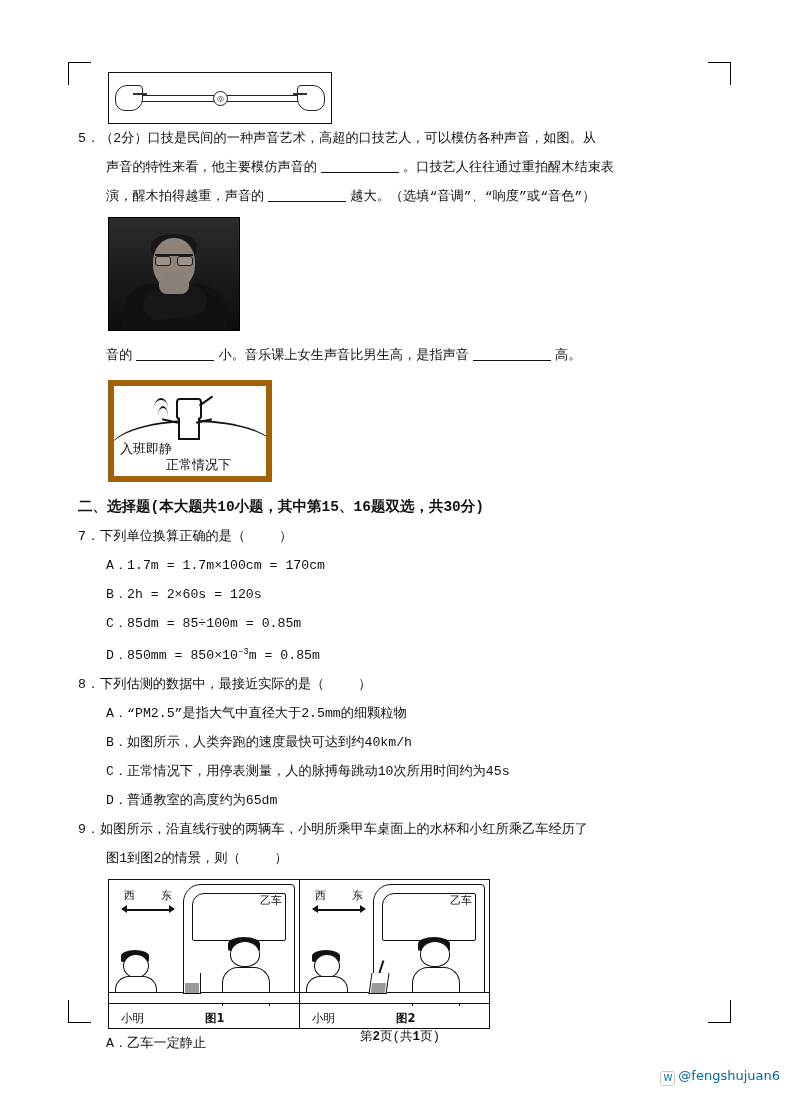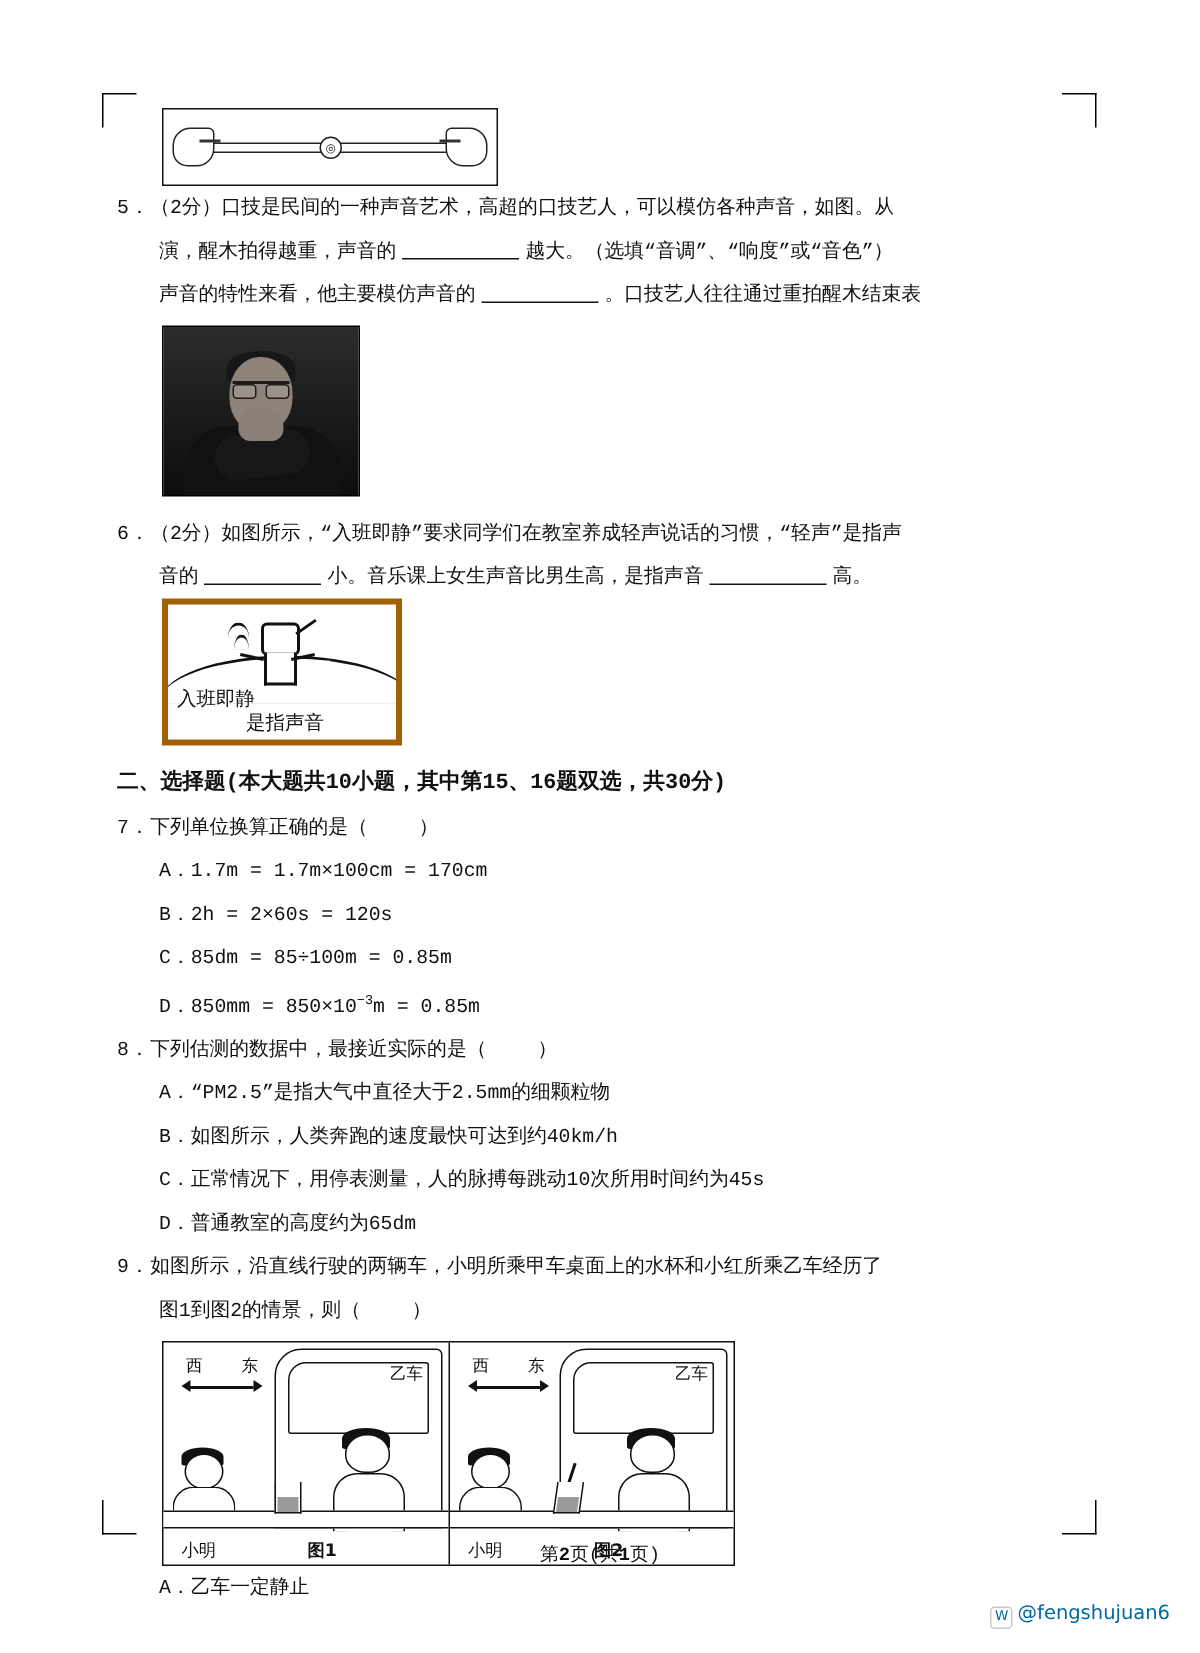--- a/index.html
+++ b/index.html
@@ -188,22 +188,22 @@
     width: 30px; height: 22px;
     background: #8b8077;
     border-radius: 10px 12px 8px 8px;
   }
 
   
   #fig-sign {
     width: 152px;
     height: 90px;
     margin-left: 30px;
-    margin-top: 0;
-    border: 4px solid #a16207;
+    margin-top: 10px;
+    border: 6px solid #a16207;
   }
   #fig-sign .hill {
     position: absolute;
     left: -6px; bottom: 24px;
     width: 170px; height: 30px;
     border-top: 2px solid #111;
     border-radius: 50% 50% 0 0 / 100% 100% 0 0;
   }
   #fig-sign .person-head {
     position: absolute;
@@ -474,56 +474,53 @@
       <div class="finger l"></div>
       <div class="finger r"></div>
       <div class="knot mid">◎</div>
     </div>
 
     <div class="q cn">
       <div class="hang">
         <span class="num">5．</span><span>（2分）</span><span>口技是民间的一种声音艺术，高超的口技艺人，可以模仿各种声音，如图。从</span>
       </div>
       <div style="padding-left:28px">
+        <span>声音的特性来看，他主要模仿声音的</span><span class="blank"></span><span>。口技艺人往往通过重拍醒木结束表</span>
+      </div>
+      <div style="padding-left:28px">
         <span>演，醒木拍得越重，声音的</span><span class="blank"></span><span>越大。（选填“音调”、“响度”或“音色”）</span>
-      </div>
-      <div style="padding-left:28px">
-        <span>声音的特性来看，他主要模仿声音的</span><span class="blank"></span><span>。口技艺人往往通过重拍醒木结束表</span>
       </div>
     </div>
 
     <div class="fig" id="fig-photo">
       <div class="hair"></div>
       <div class="head"></div>
       <div class="glasses"></div>
       <div class="body"></div>
       <div class="arm"></div>
       <div class="hands"></div>
     </div>
 
     <div class="q cn" style="margin-top:10px">
-      <div class="hang">
-        <span class="num">6．</span><span>（2分）</span><span>如图所示，“入班即静”要求同学们在教室养成轻声说话的习惯，“轻声”是指声</span>
-      </div>
       <div style="padding-left:28px">
         <span>音的</span><span class="blank"></span><span>小。音乐课上女生声音比男生高，是指声音</span><span class="blank"></span><span>高。</span>
       </div>
     </div>
 
     <div class="fig" id="fig-sign">
       <div class="hill"></div>
       <div class="wave w1"></div>
       <div class="wave w2"></div>
       <div class="person-head"></div>
       <div class="person-body"></div>
       <div class="arm-l"></div>
       <div class="arm-r"></div>
       <div class="shush"></div>
       <div class="t1">入班即静</div>
-      <div class="t2">是指声音</div>
+      <div class="t2">正常情况下</div>
     </div>
 
     <div class="sec-title cn">二、选择题(本大题共10小题，其中第15、16题双选，共30分)</div>
 
     <div class="q cn">
       <div class="hang">
         <span class="num">7．</span><span>下列单位换算正确的是（</span><span style="display:inline-block;width:34px"></span><span>）</span>
       </div>
       <div class="opt">
         <span>A．</span><span>1.7m = 1.7m×100cm = 170cm</span>

